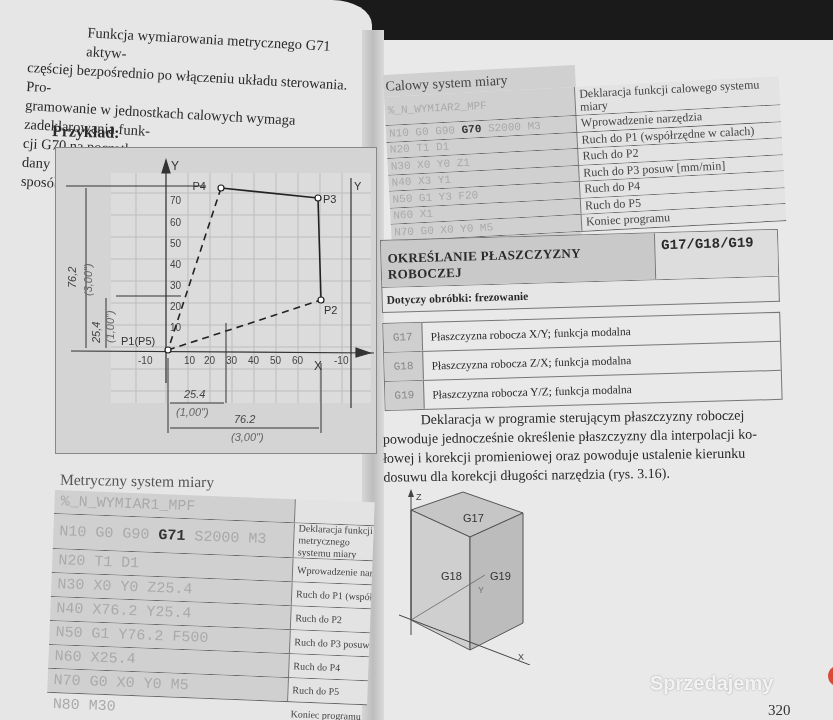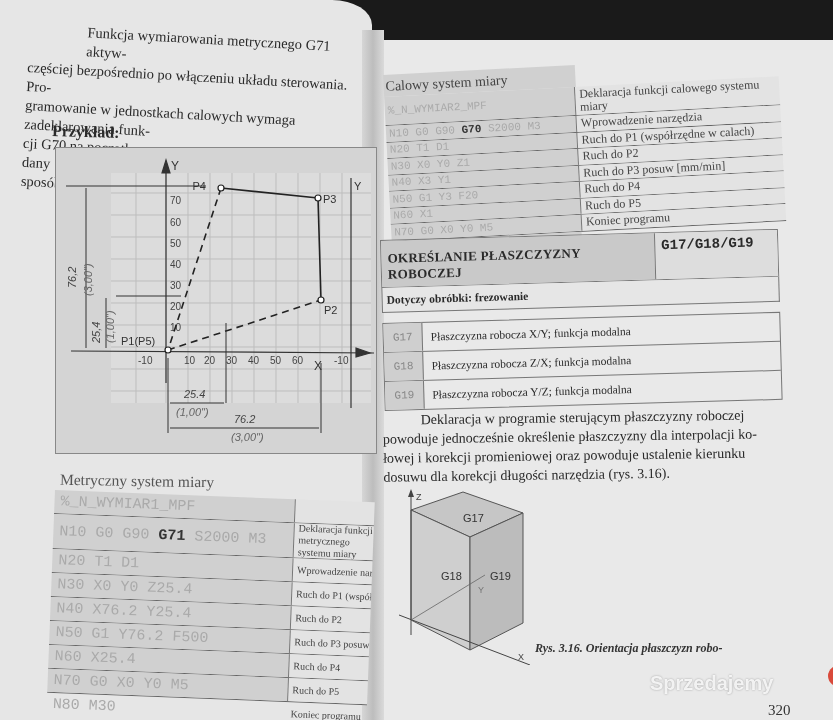--- a/index.html
+++ b/index.html
@@ -315,18 +315,17 @@
     <text x="31" y="15" font-size="9" fill="#444">Z</text>
     <text x="93" y="108" font-size="9" fill="#777">Y</text>
     <text x="133" y="175" font-size="9" fill="#444">X</text>
     <text x="78" y="37" font-size="11" fill="#333">G17</text>
     <text x="56" y="95" font-size="11" fill="#333">G18</text>
     <text x="105" y="95" font-size="11" fill="#333">G19</text>
   </svg>
 </div>
 
 <div class="caption">
-  <div>Rys. 3.16. Orientacja płaszczyzn robo-</div>
 </div>
 
 <div class="watermark">Sprzedajemy</div>
 <div class="wm-dot">.pl</div>
 <div class="pagenum">320</div>
 
 </body></html>

